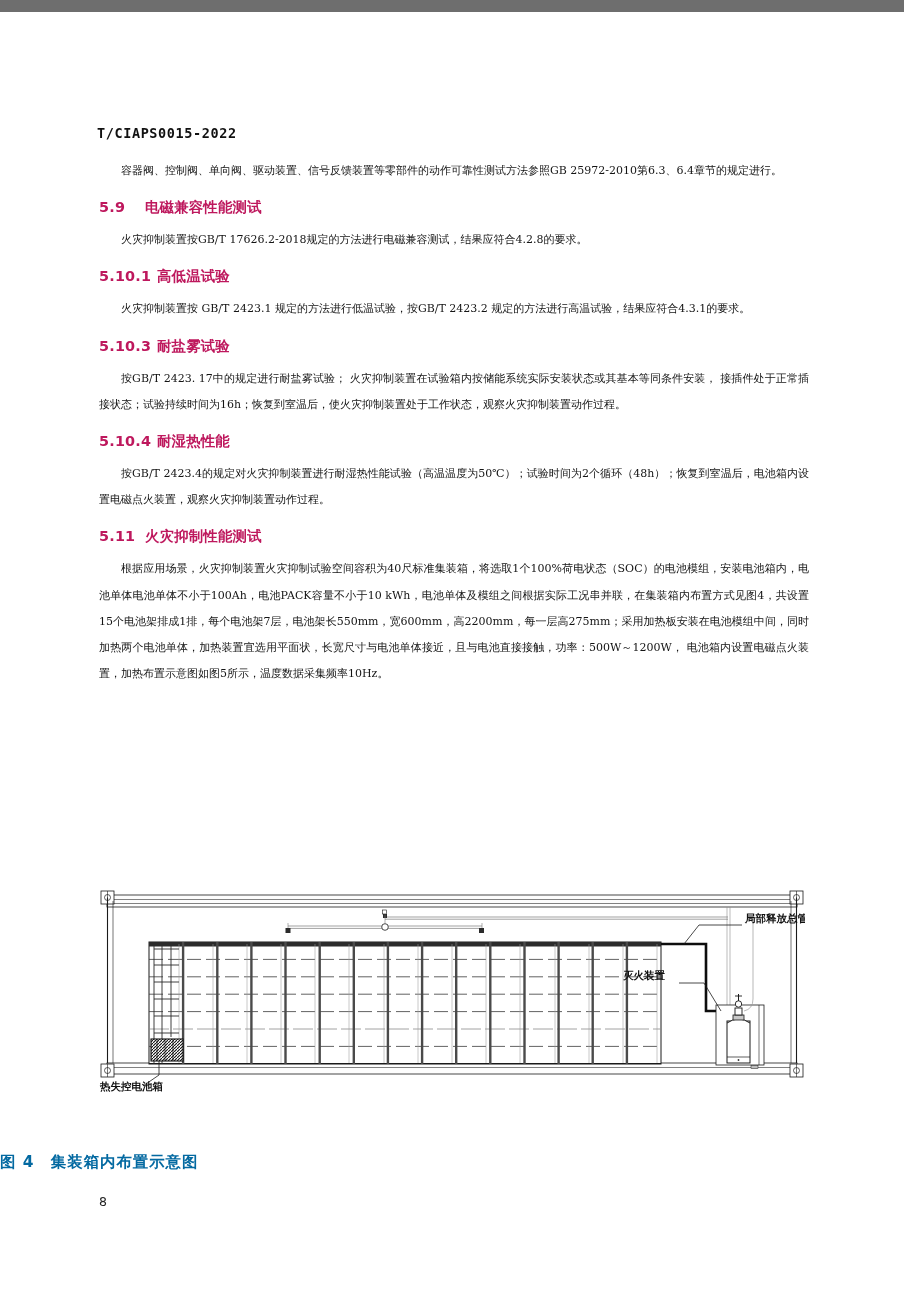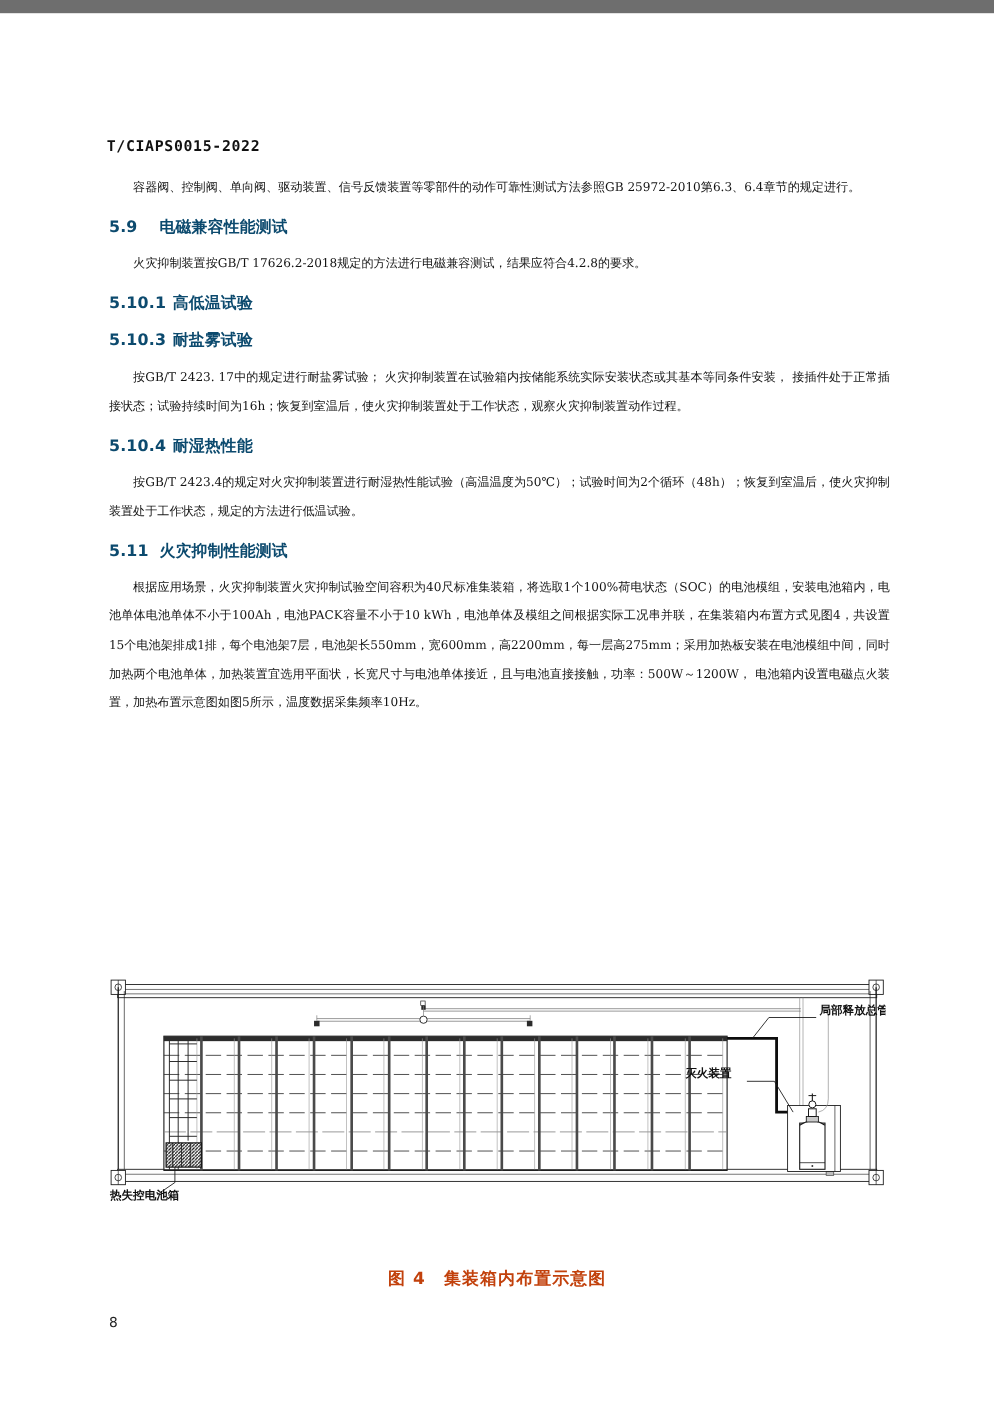--- a/index.html
+++ b/index.html
@@ -44,21 +44,21 @@
     text-indent: 2em;
     font-family: "DejaVu Serif", "Liberation Serif", serif;
     color: #141414;
   }
   h3.sec {
     margin: 12px 0 9px 0;
     font-size: 14.4px;
     line-height: 22px;
     font-weight: bold;
     font-family: "DejaVu Sans", "Liberation Sans", sans-serif;
-    color: #0c4a6e;
+    color: #be185d;
     letter-spacing: 0.2px;
   }
   h3.sec .num {
     display: inline-block;
     min-width: 46px;
     font-family: "DejaVu Sans", "Liberation Sans", sans-serif;
   }
   h3.sec.wide .num { min-width: 58px; }
 
   
@@ -68,25 +68,24 @@
     top: 875px;
     width: 706px;
     height: 205px;
   }
   .figure-svg { display: block; }
   .fig-caption {
     position: absolute;
     left: 0;
     top: 1140px;
     width: 904px;
-    text-align: center;
     font-size: 15.4px;
     font-weight: bold;
     font-family: "DejaVu Sans", "Liberation Sans", serif;
-    color: #c2410c;
+    color: #0369a1;
     letter-spacing: 1px;
   }
   .page-num {
     position: absolute;
     left: 99px;
     top: 1182px;
     font-size: 12.5px;
     font-family: "DejaVu Sans", "Liberation Sans", sans-serif;
     color: #222;
   }
@@ -110,31 +109,32 @@
 
     <h3 class="sec">
       <span class="num">5.9</span><span>电磁兼容性能测试</span>
     </h3>
     <p class="body">火灾抑制装置按GB/T 17626.2-2018规定的方法进行电磁兼容测试，结果应符合4.2.8的要求。</p>
 
 
     <h3 class="sec wide">
       <span class="num">5.10.1</span><span>高低温试验</span>
     </h3>
+    <p class="body">火灾抑制装置按 GB/T 2423.1 规定的方法进行低温试验，按GB/T 2423.2 规定的方法进行高温试验，结果应符合4.3.1的要求。</p>
 
 
     <h3 class="sec wide">
       <span class="num">5.10.3</span><span>耐盐雾试验</span>
     </h3>
     <p class="body">按GB/T 2423. 17中的规定进行耐盐雾试验； 火灾抑制装置在试验箱内按储能系统实际安装状态或其基本等同条件安装， 接插件处于正常插接状态；试验持续时间为16h；恢复到室温后，使火灾抑制装置处于工作状态，观察火灾抑制装置动作过程。</p>
 
     <h3 class="sec wide">
       <span class="num">5.10.4</span><span>耐湿热性能</span>
     </h3>
-    <p class="body">按GB/T 2423.4的规定对火灾抑制装置进行耐湿热性能试验（高温温度为50℃）；试验时间为2个循环（48h）；恢复到室温后，使火灾抑制装置处于工作状态，规定的方法进行低温试验。</p>
+    <p class="body">按GB/T 2423.4的规定对火灾抑制装置进行耐湿热性能试验（高温温度为50℃）；试验时间为2个循环（48h）；恢复到室温后，电池箱内设置电磁点火装置，观察火灾抑制装置动作过程。</p>
 
     <h3 class="sec">
       <span class="num">5.11</span><span>火灾抑制性能测试</span>
     </h3>
     <p class="body">根据应用场景，火灾抑制装置火灾抑制试验空间容积为40尺标准集装箱，将选取1个100%荷电状态（SOC）的电池模组，安装电池箱内，电池单体电池单体不小于100Ah，电池PACK容量不小于10 kWh，电池单体及模组之间根据实际工况串并联，在集装箱内布置方式见图4，共设置15个电池架排成1排，每个电池架7层，电池架长550mm，宽600mm，高2200mm，每一层高275mm；采用加热板安装在电池模组中间，同时加热两个电池单体，加热装置宜选用平面状，长宽尺寸与电池单体接近，且与电池直接接触，功率：500W～1200W， 电池箱内设置电磁点火装置，加热布置示意图如图5所示，温度数据采集频率10Hz。</p>
   </div>
 
   <div class="figure-wrap">
     <svg class="figure-svg" width="706" height="205" viewBox="0 0 706 205">
 

